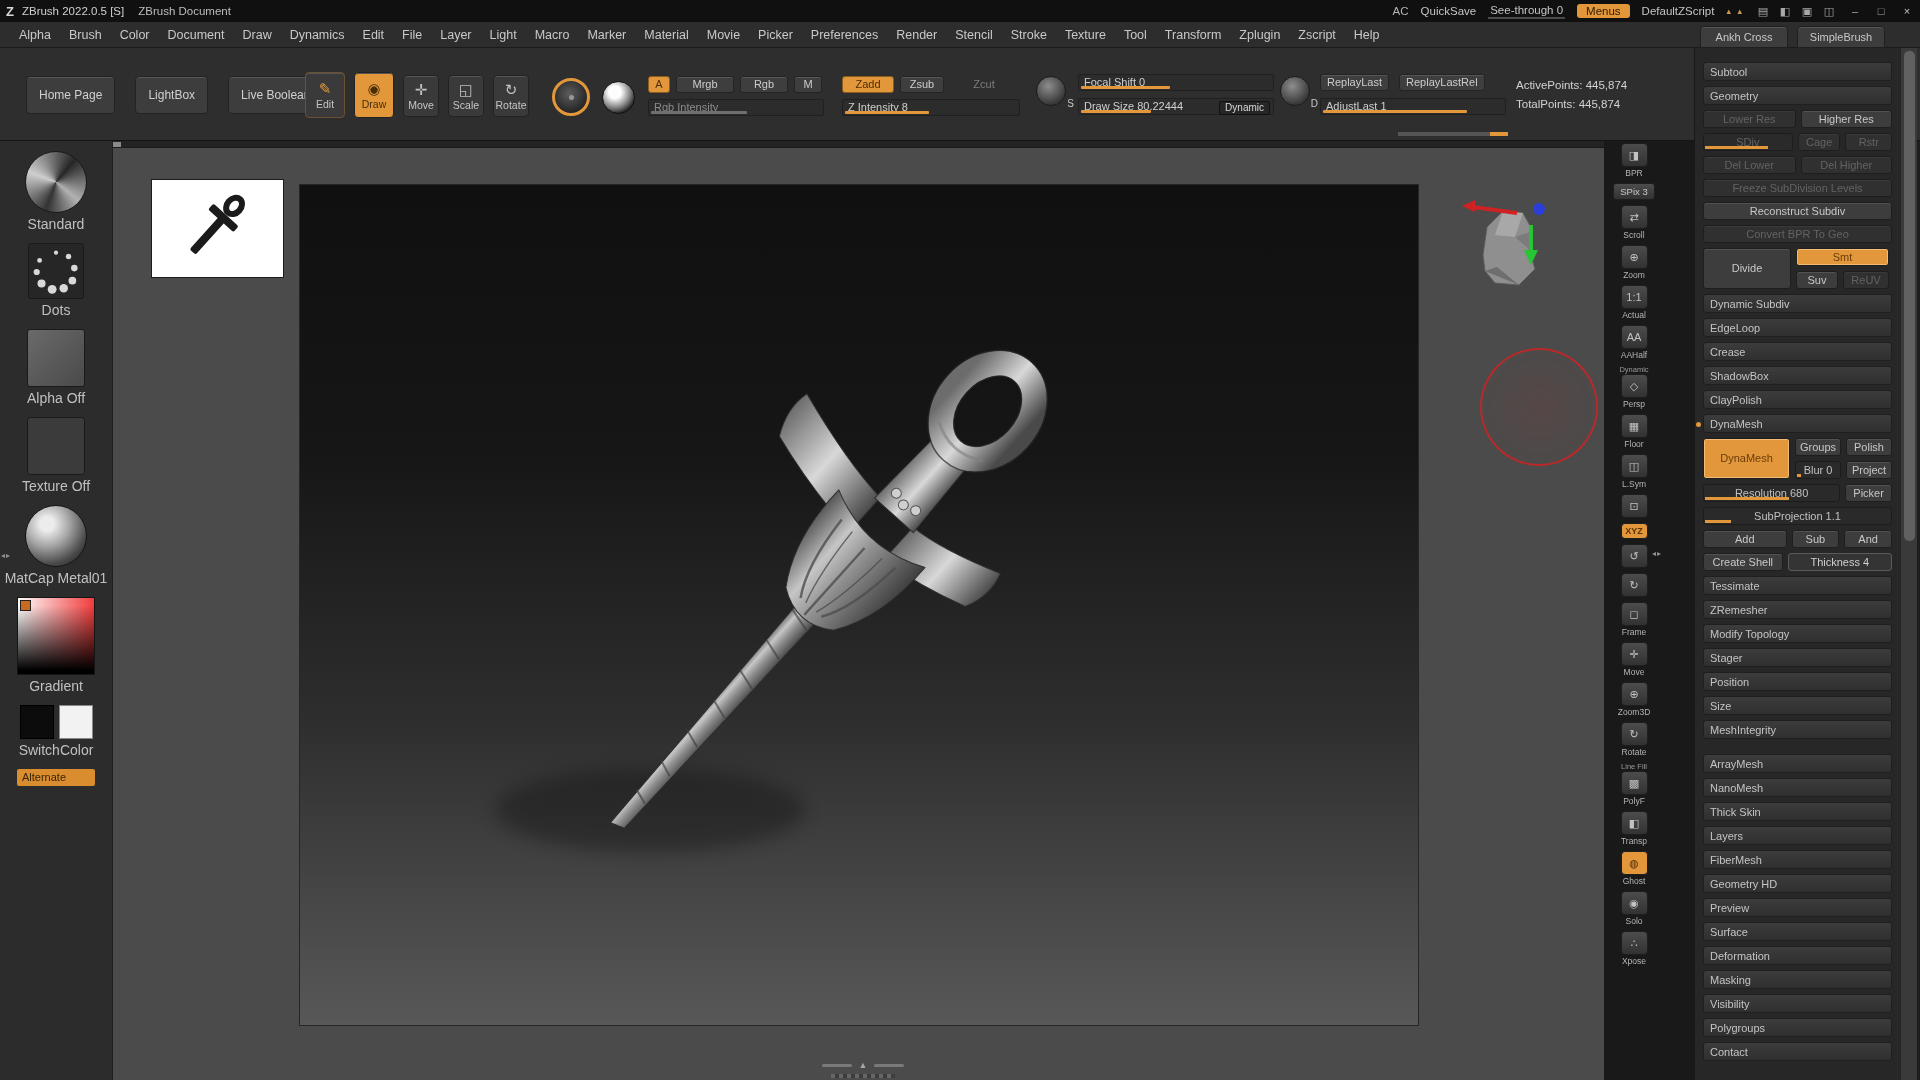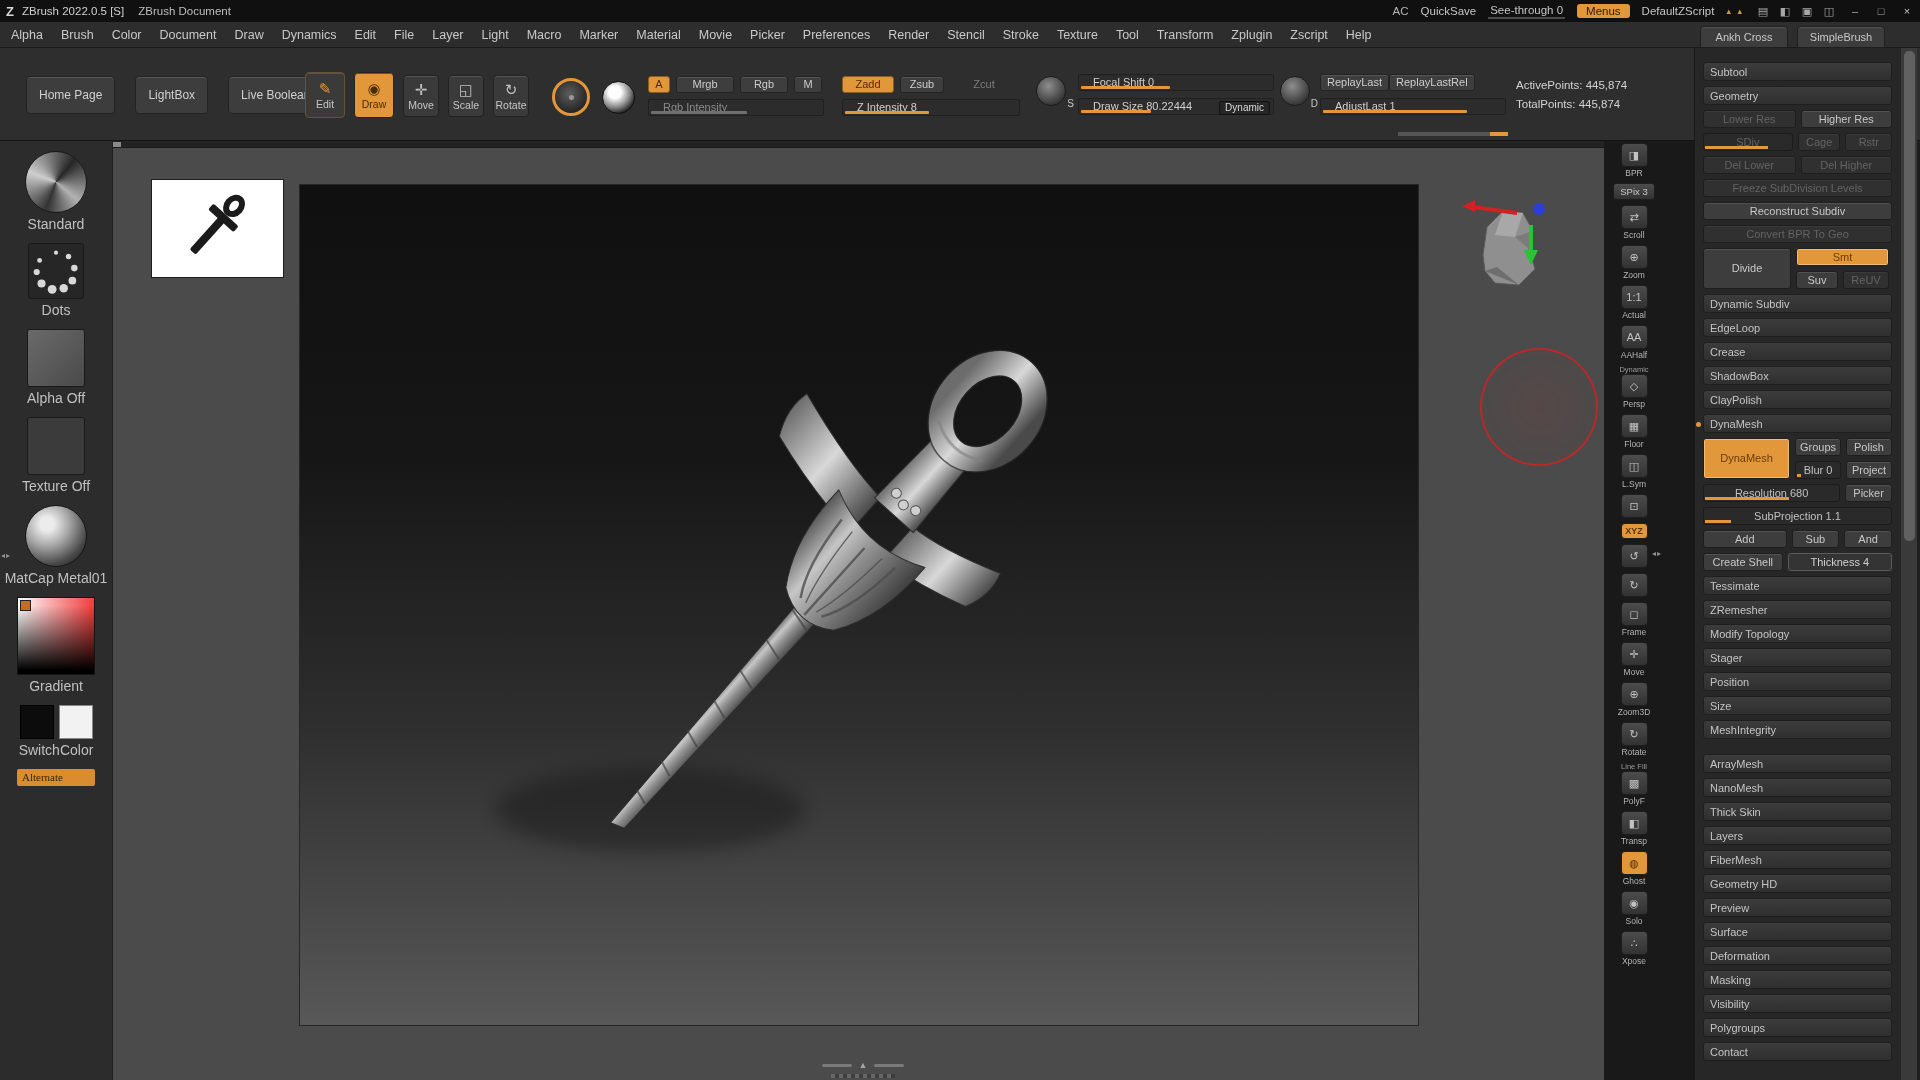--- a/index.html
+++ b/index.html
@@ -20,21 +20,21 @@
   .tb-slider::after { content:""; position:absolute; left:0; right:0; bottom:-1px; height:2px; background:#4a4a4a; }
   .tb-menus { background:#e2973b; color:#2e1c05; padding:1px 9px; border-radius:3px; cursor:pointer; }
   .tray-arrows { color:#c9984f; font-size:9px; letter-spacing:2px; }
   .tb-icons { display:flex; gap:8px; }
   .tb-ic { color:#a8a8a8; font-size:11px; cursor:pointer; width:14px; text-align:center; }
   .tb-ic.close { color:#c4c4c4; }
 
   
   .menubar { position:absolute; left:0; top:22px; width:1920px; height:26px; background:#2d2d2d;
     border-bottom:1px solid #1a1a1a; z-index:49; }
-  .menu-items { display:flex; align-items:center; height:100%; padding-left:2px; }
+  .menu-items { display:flex; align-items:center; height:100%; padding-left:10px; }
   .menu-item { padding:0 9px; font-size:12.5px; color:#c9c9c9; cursor:pointer; white-space:nowrap; }
   .tool-tabs { position:absolute; left:1700px; top:4px; display:flex; gap:9px; }
   .tool-tab { height:22px; line-height:21px; padding:0 10px; min-width:88px; text-align:center;
     background:#3d3d3d; border:1px solid #1f1f1f; box-shadow:inset 0 1px 0 #565656;
     border-radius:4px 4px 0 0; font-size:11px; color:#c8c8c8; cursor:pointer; }
 
   
   .shelf { position:absolute; left:0; top:48px; width:1920px; height:93px; background:#2e2e2e;
     border-bottom:1px solid #141414; z-index:10; }
   .big-btn { height:38px; line-height:36px; padding:0 12px; background:#3d3d3d; border:1px solid #232323;
@@ -56,39 +56,39 @@
   .mat-ball { position:absolute; left:602px; top:33px; width:33px; height:33px; border-radius:50%;
     background:radial-gradient(circle at 38% 33%, #fdfdfd 22%, #8c8c8c 52%, #141414 80%); border:1px solid #111; cursor:pointer; }
   .sg-channels { position:absolute; left:648px; top:28px; width:180px; }
   .sg-channels .row1, .sg-sculpt .row1 { display:flex; gap:6px; }
   .chip { height:17px; line-height:15px; padding:0 6px; background:#3e3e3e; border:1px solid #232323;
     box-shadow:inset 0 1px 0 #565656; border-radius:3px; font-size:11px; color:#cccccc; text-align:center; cursor:pointer; }
   .chip.orange { background:#e2973b; color:#4f2d06; box-shadow:none; border-color:#8a5c1d; }
   .chip.ghost { background:transparent; border-color:transparent; box-shadow:none; color:#7c7c7c; }
   .w22{width:22px}.w28{width:28px}.w40{width:40px}.w44c{width:44px}.w48c{width:48px}.w52{width:52px}.w58{width:58px}
   .hslider { position:relative; height:17px; line-height:15px; background:#2c2c2c; border:1px solid #202020;
-    border-radius:2px; font-size:11px; color:#cfcfcf; padding-left:14px; cursor:pointer; white-space:nowrap; }
+    border-radius:2px; font-size:11px; color:#cfcfcf; padding-left:5px; cursor:pointer; white-space:nowrap; }
   .hslider::after { content:""; position:absolute; left:2px; bottom:1px; height:3px; width:var(--fill,40%);
     background:#e2973b; border-radius:1px; }
   .hslider.dis { color:#8b8b8b; }
   .hslider.dis::after { background:#6f6f6f; }
   .w176{width:176px}.w178{width:178px}.w186{width:186px}.w196{width:196px}
   .sg-channels .hslider, .sg-sculpt .hslider { margin-top:6px; }
   .sg-sculpt { position:absolute; left:842px; top:28px; }
   .zcut-gap { margin-left:14px; }
   .sg-focal { position:absolute; left:1078px; top:26px; }
   .sg-focal .hslider + .hslider { margin-top:7px; }
   .dyn-chip { position:absolute; right:3px; top:2px; background:#262626; border:1px solid #111;
     color:#d8d8d8; font-size:10px; padding:0 5px; line-height:12px; border-radius:2px; }
   .knob { position:absolute; width:30px; height:30px; border-radius:50%;
     background:radial-gradient(circle at 40% 33%, #8e8e8e, #383838 72%); border:1px solid #1c1c1c; cursor:pointer; }
   .knob-s { left:1036px; top:28px; } .knob-d { left:1280px; top:28px; }
   .knob-letter { position:absolute; bottom:-4px; right:-9px; font-size:10px; color:#c8c8c8; }
   .sg-replay { position:absolute; left:1320px; top:26px; }
-  .sg-replay .row1 { display:flex; }
+  .sg-replay .row1 { display:flex; gap:10px; }
   .sg-replay .hslider { margin-top:7px; }
   .micro-bar { position:absolute; left:1398px; top:84px; width:110px; height:4px; background:#555; }
   .micro-bar::after { content:""; position:absolute; right:0; top:0; width:18px; height:4px; background:#e2973b; }
   .points { position:absolute; left:1516px; top:28px; font-size:11.5px; color:#d2d2d2; line-height:19px; white-space:nowrap; }
 
   
   .main { position:absolute; left:0; top:141px; width:1920px; bottom:0; }
   .left-tray { position:absolute; left:0; top:0; bottom:0; width:113px; background:#2c2c2c;
     border-right:1px solid #1f1f1f; display:flex; flex-direction:column; align-items:center; padding-top:10px; }
   .tray-label { font-size:14px; color:#c0c0c0; margin-top:3px; margin-bottom:11px; text-align:center; max-width:108px; white-space:nowrap; }
@@ -100,21 +100,21 @@
   .ic-texture { width:58px; height:58px; border-radius:3px; background:#3b3b3b; border:1px solid #1a1a1a; cursor:pointer; }
   .ic-matcap { width:62px; height:62px; border-radius:50%; border:1px solid #151515; cursor:pointer;
     background:radial-gradient(circle at 35% 30%, #ececec 12%, #a8a8a8 38%, #4a4a4a 70%, #1d1d1d 95%); }
   .ic-grad { position:relative; width:78px; height:78px; border:1px solid #151515; cursor:pointer;
     background:linear-gradient(to bottom, rgba(0,0,0,0) 10%, #000 95%), linear-gradient(to right, #fff, #f03c3c); }
   .ic-grad::after { content:""; position:absolute; left:2px; top:2px; width:9px; height:9px; background:#c96a1e; border:1px solid #222; }
   .ic-switch { display:flex; gap:5px; }
   .sw-black { width:34px; height:34px; background:#0c0c0c; border:1px solid #000; cursor:pointer; }
   .sw-white { width:34px; height:34px; background:#f2f2f2; border:1px solid #888; cursor:pointer; }
   .alt-btn { width:78px; height:17px; line-height:16px; background:#d98d2e; color:#3a2508; font-size:11px;
-    padding-left:5px; border-radius:2px; cursor:pointer;font-family:Liberation Serif, serif; }
+    padding-left:5px; border-radius:2px; cursor:pointer; }
 
   .canvas-region { position:absolute; left:113px; top:0; width:1491px; bottom:0; background:#4b4b4b; }
   .canvas-topbar { position:absolute; left:0; top:0; right:0; height:7px; background:#232323; border-bottom:1px solid #1a1a1a; }
   .canvas-topbar::before { content:""; position:absolute; left:0; top:1px; width:8px; height:5px; background:#8a8a8a; }
   .document { position:absolute; left:187px; top:44px; width:1118px; height:840px;
     background:linear-gradient(180deg,#101010 0%, #161616 32%, #2e2e2e 64%, #585858 100%);
     box-shadow:0 0 0 1px #262626; }
   .mesh { position:absolute; left:0; top:0; width:100%; height:100%; }
   .thumb { position:absolute; left:39px; top:39px; width:131px; height:97px; background:#ffffff;
     box-shadow:0 0 0 1px #1d1d1d; }

